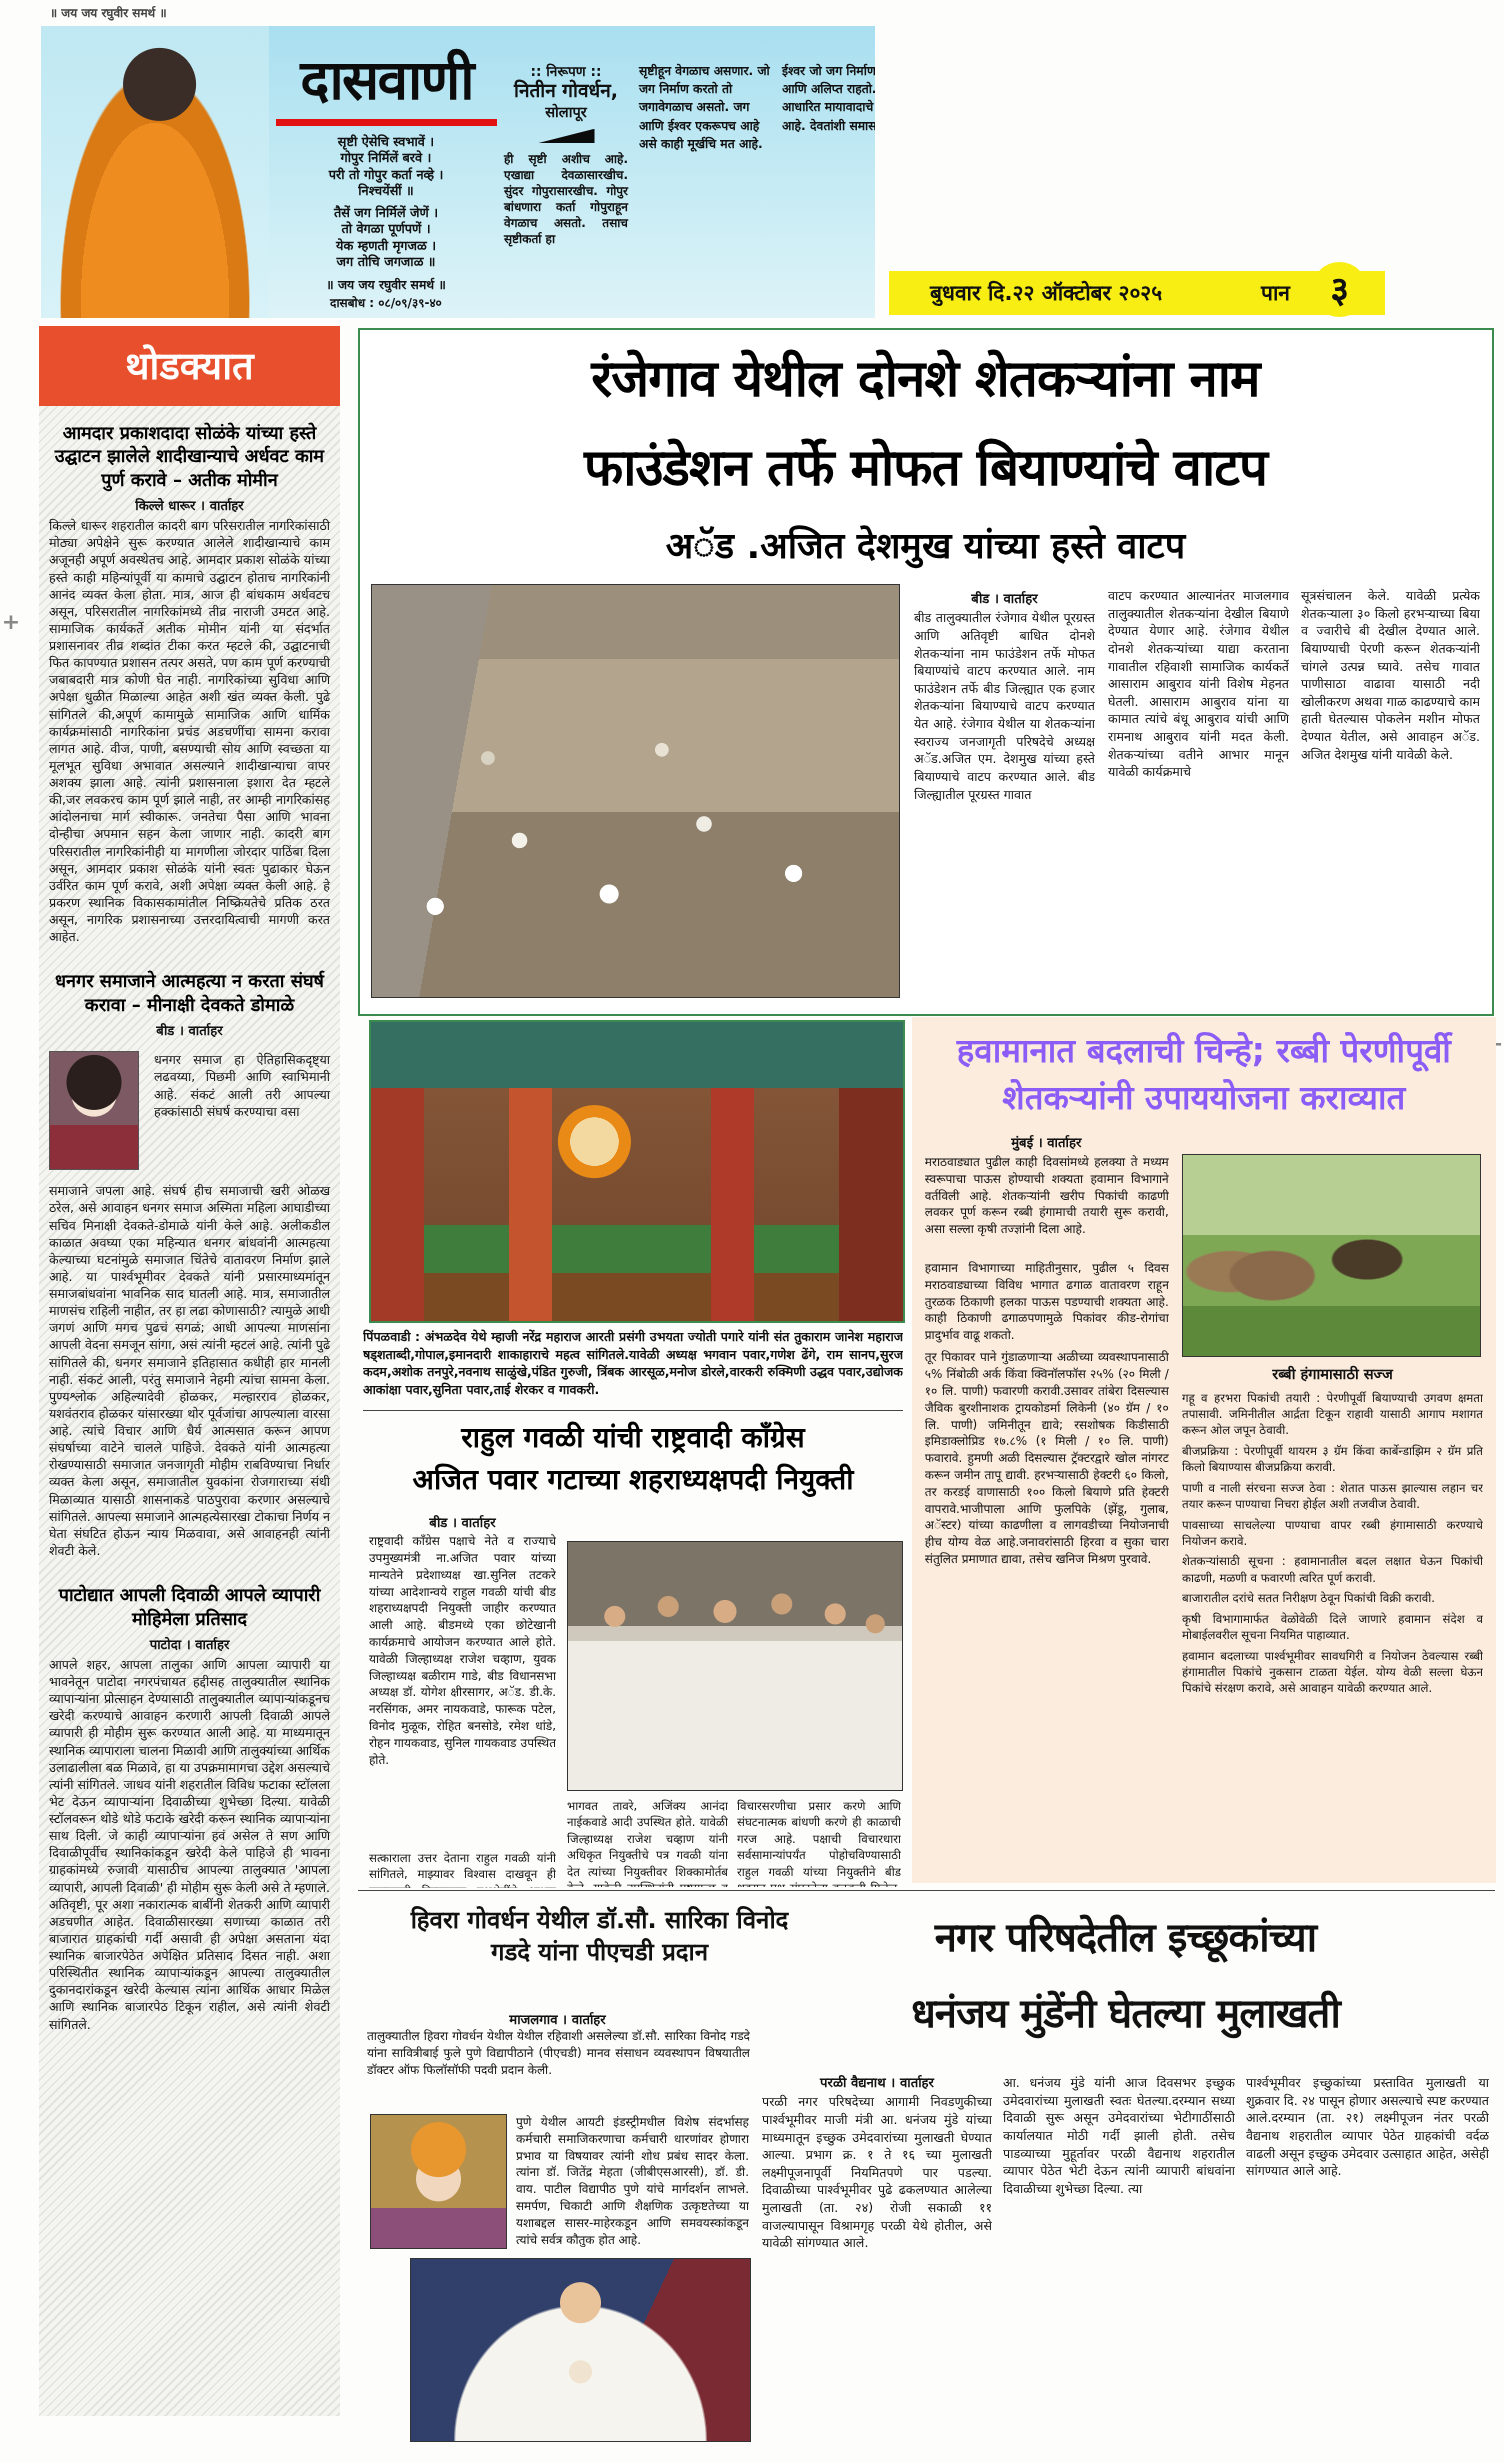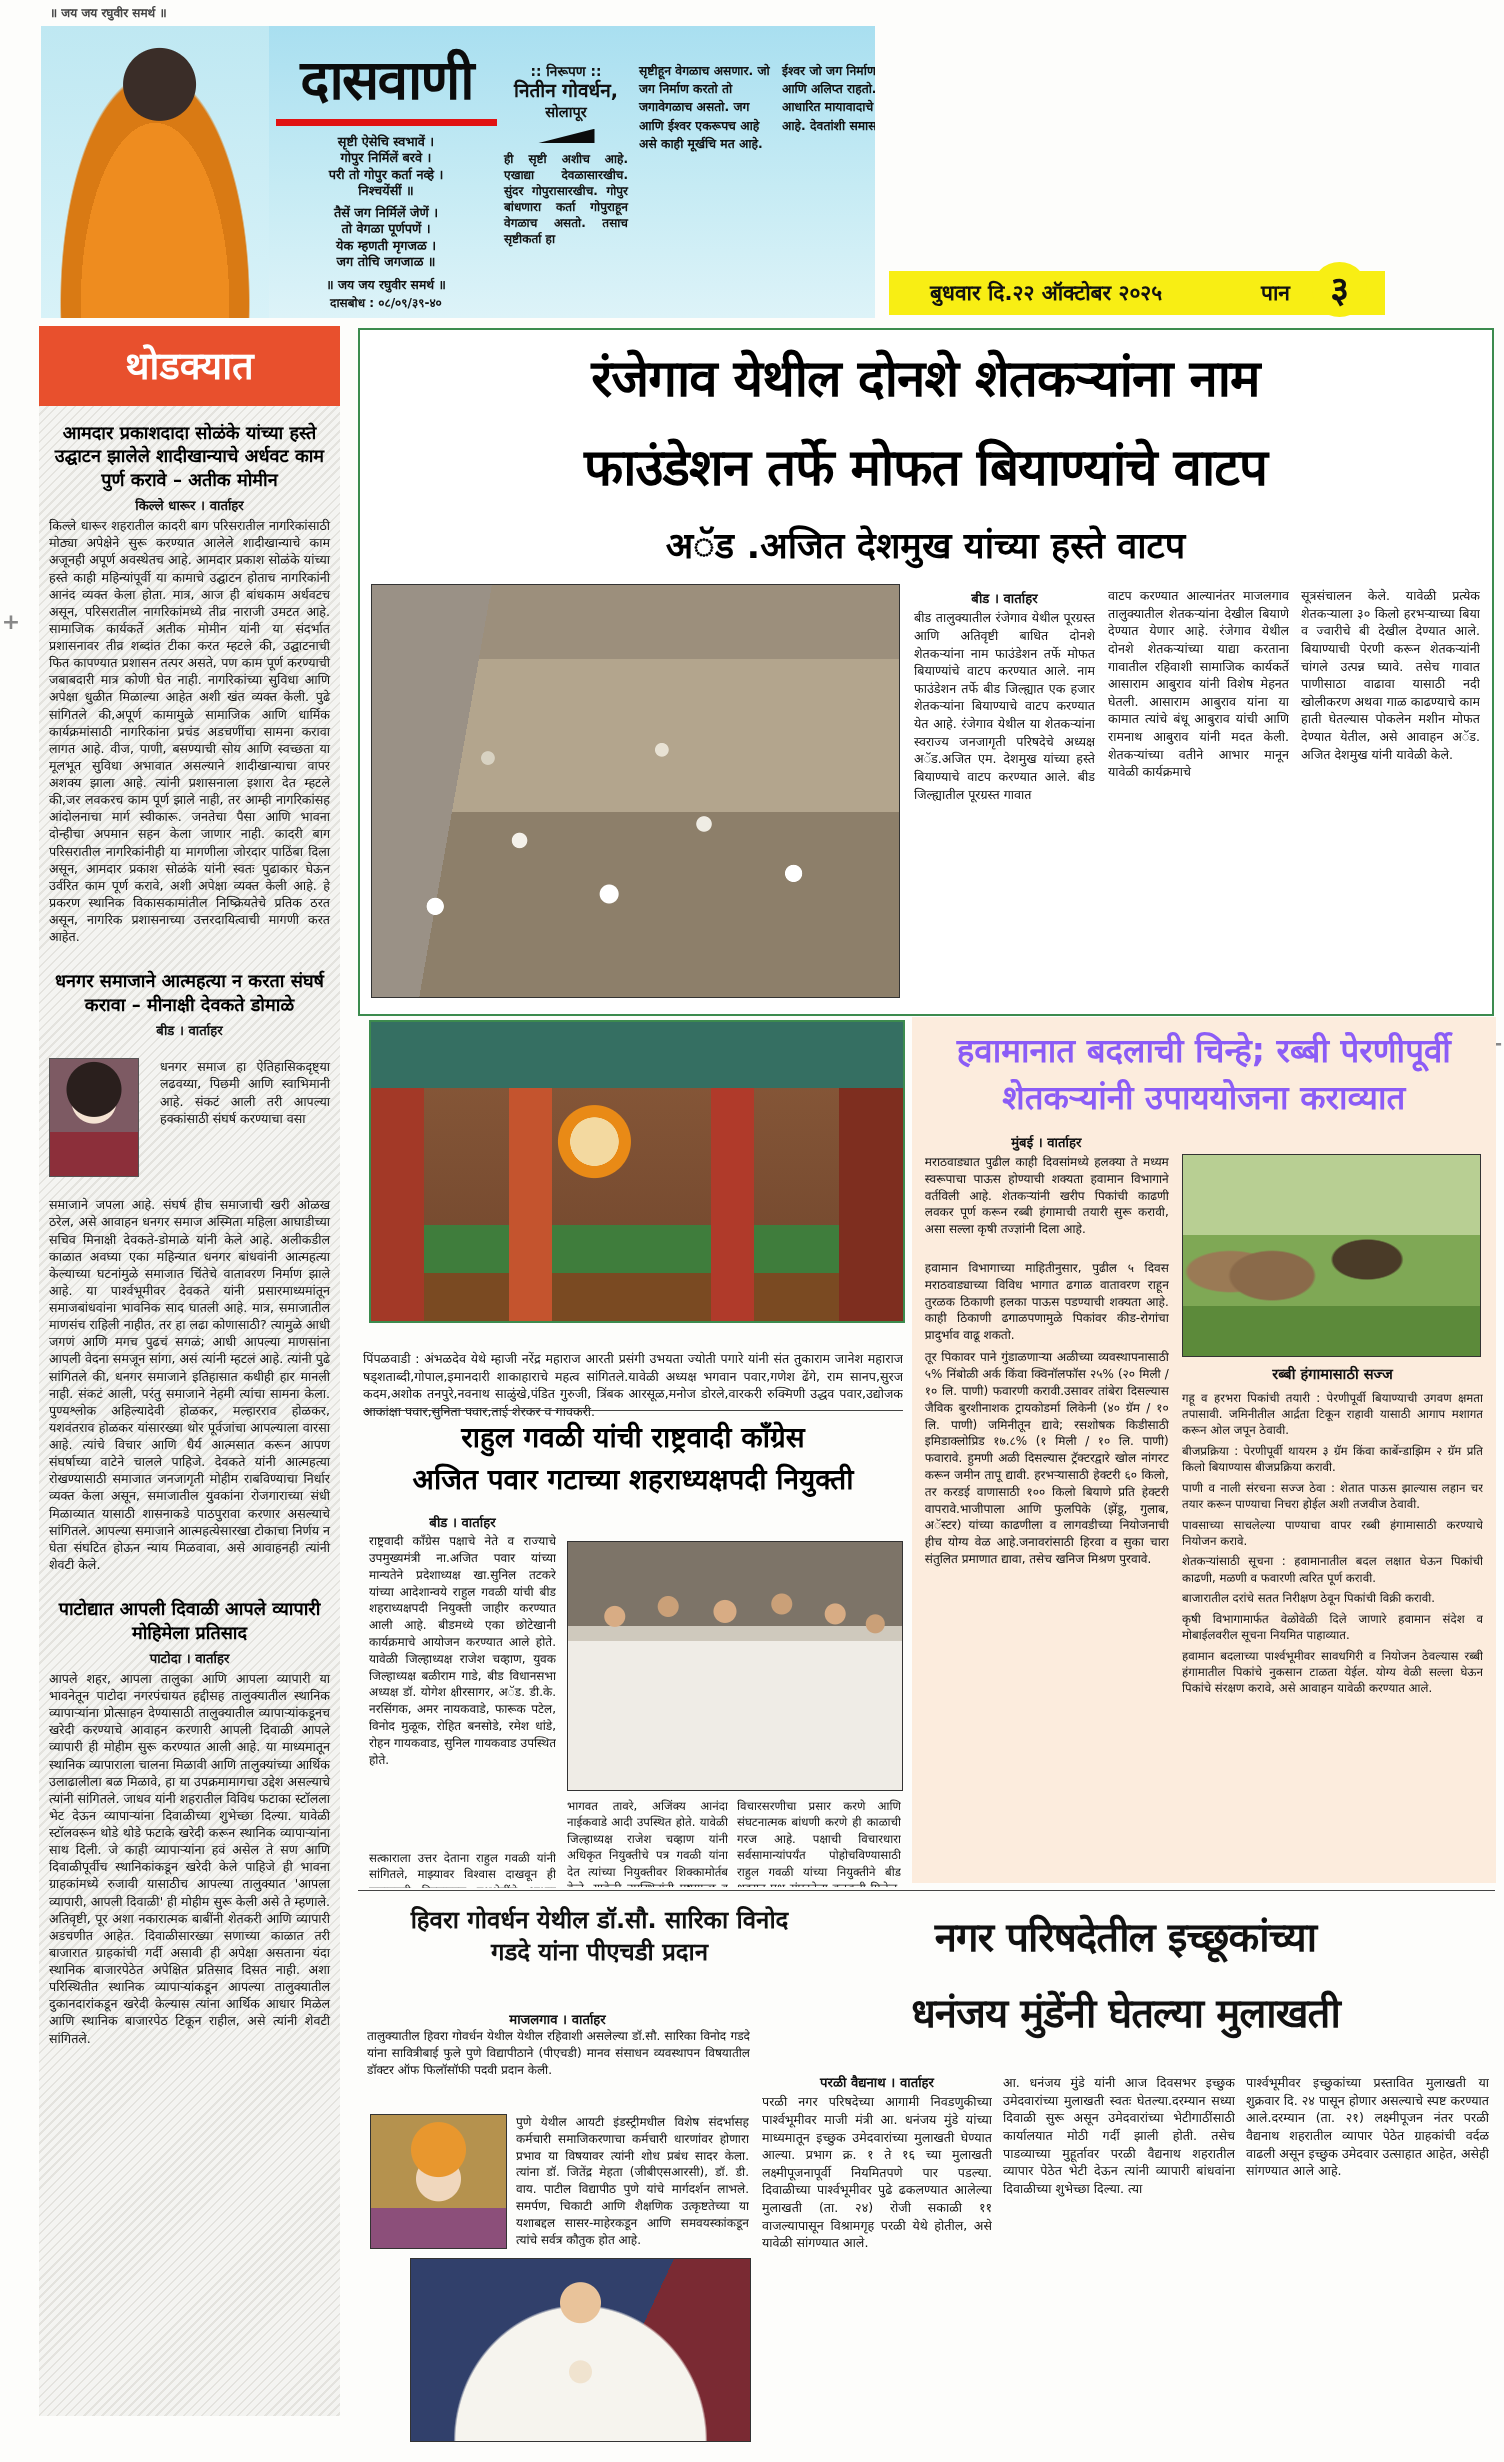--- a/index.html
+++ b/index.html
@@ -35,21 +35,21 @@
   #pagenum{position:absolute;right:18px;top:-9px;width:55px;height:55px;border-radius:50%;background:#f8ee14;
      text-align:center;line-height:55px;font-size:36px;font-weight:900;}
   
   #brief{background:repeating-linear-gradient(135deg,#f4f4f1 0 4.6px,#e4e3de 4.6px 6.4px);overflow:hidden;}
   #brief-h{background:#e8502d;color:#fff;font-size:38px;font-weight:900;text-align:center;line-height:80px;height:80px;}
   .b-wrap{padding:14.6px 10px 0 10px;}
   .b-art{margin-bottom:24px;}
   .b-hl{font-size:18px;font-weight:900;text-align:center;line-height:1.32;color:#000;}
   .byline{font-size:13.2px;font-weight:bold;text-align:center;margin:4.6px 0 2.7px 0;}
   .b-body{font-size:12.6px;line-height:1.36;text-align:justify;}
-  .b-row{display:flex;gap:21px;margin:19px 0;justify-content:flex-end;}
+  .b-row{display:flex;gap:15px;margin:12px 0;justify-content:flex-end;}
   .b-photo{width:88px;height:117px;flex:none;border:1.8px solid #555;
      background:radial-gradient(circle at 50% 26%,#2a1f1d 0 27px,transparent 28px),
                 radial-gradient(circle at 50% 36%,#f5e3d3 0 22px,transparent 23px),
                 linear-gradient(180deg,#7d5a63 0 62%,#8c2f3a 62%);}
   
   #lead{border:2.7px solid #3c8b4e;background:#fff;}
   .lead-hl{font-size:51px;font-weight:900;text-align:center;color:#000;letter-spacing:-0.9px;}
   .lead-sub{font-size:36px;font-weight:900;text-align:center;color:#000;}
   .photo{border:1.8px solid #333;}
   #lead-photo{background:
@@ -63,21 +63,21 @@
       linear-gradient(100deg,#9a9186 0 20%,transparent 20%),
       linear-gradient(180deg, #9c8f7c 0 18%, #b3a58d 18% 55%, #8d7f6a 55% 100%);}
   .news{font-size:12.6px;line-height:1.4;text-align:justify;overflow:hidden;}
   
   #cer-photo{background:
       linear-gradient(180deg, #356f62 0 22%, transparent 22%),
       radial-gradient(circle at 42% 40%, #f3d9a0 0 24px, #e98a16 24.6px 36px, transparent 37px),
       linear-gradient(90deg, #a33927 0 10%, transparent 10% 26%, #c4542e 26% 34%, transparent 34% 64%, #b03a2a 64% 72%, transparent 72% 88%, #7e2e1f 88%),
       linear-gradient(180deg, transparent 0 68%, #3f7d3c 68% 84%, #7a4a22 84%),
       linear-gradient(180deg,#8a5a3a,#6f452c);}
-  .caption{font-size:12.6px;font-weight:normal;line-height:1.4;text-align:justify;margin-top:22px;}
+  .caption{font-size:12.6px;font-weight:bold;line-height:1.4;text-align:justify;}
   .rule{border-top:1.8px solid #444;}
   
   .ncp-hl{font-size:28px;font-weight:900;text-align:center;line-height:1.35;color:#000;}
   #ncp-photo{background:
       radial-gradient(circle at 14% 30%, #d8ac84 0 10px, transparent 11px),
       radial-gradient(circle at 30% 26%, #caa078 0 10px, transparent 11px),
       radial-gradient(circle at 47% 28%, #d8ac84 0 11px, transparent 12px),
       radial-gradient(circle at 64% 25%, #caa078 0 10px, transparent 11px),
       radial-gradient(circle at 80% 29%, #d8ac84 0 10px, transparent 11px),
       radial-gradient(circle at 92% 33%, #caa078 0 9px, transparent 10px),

